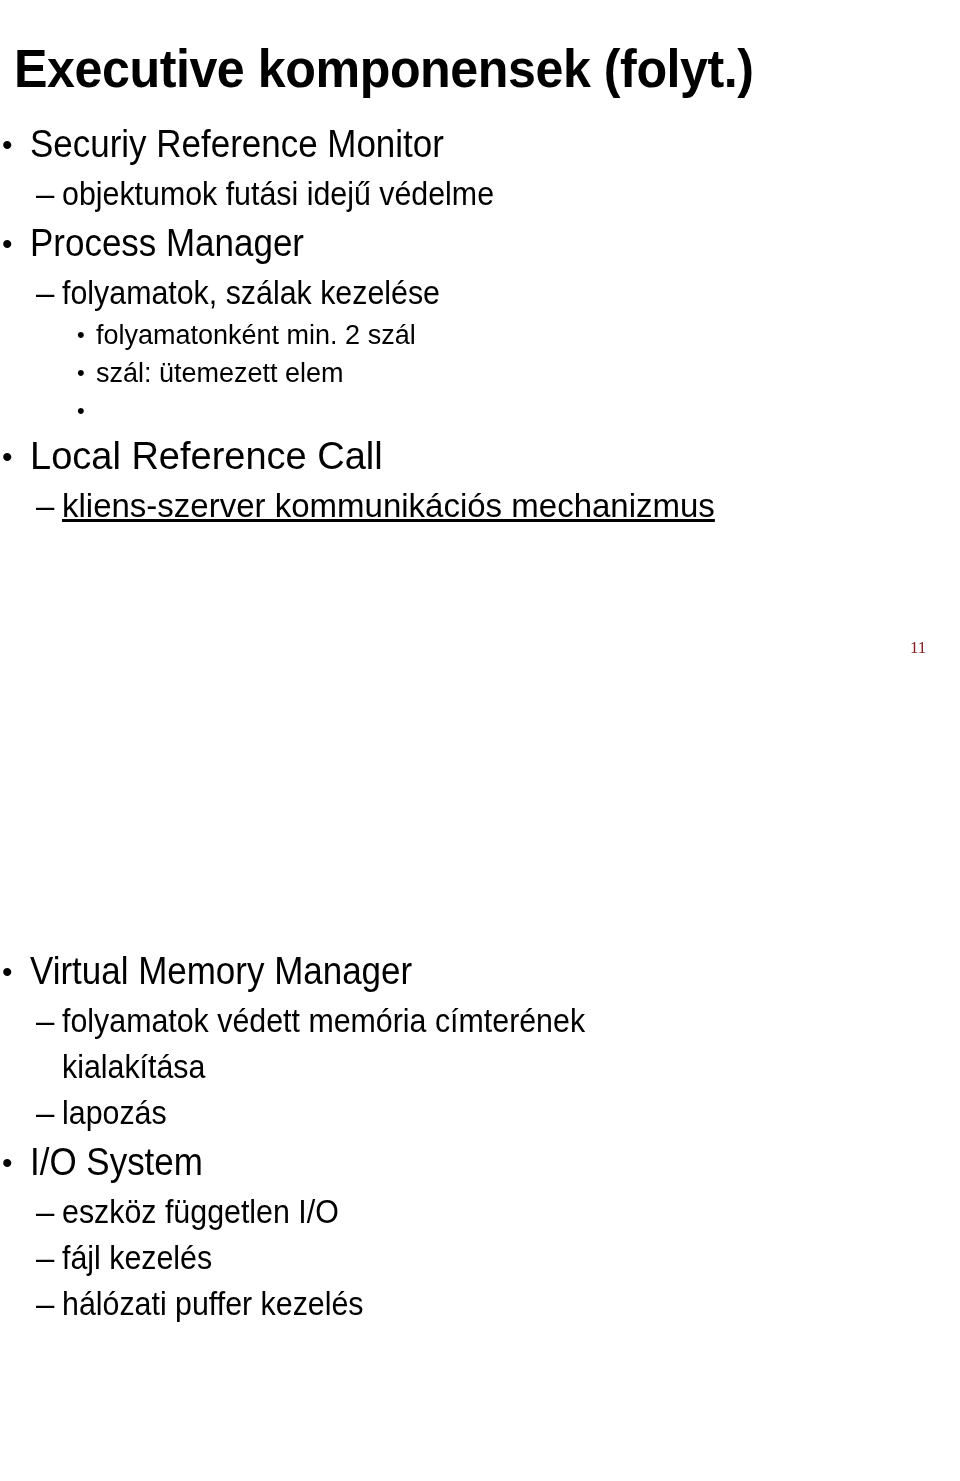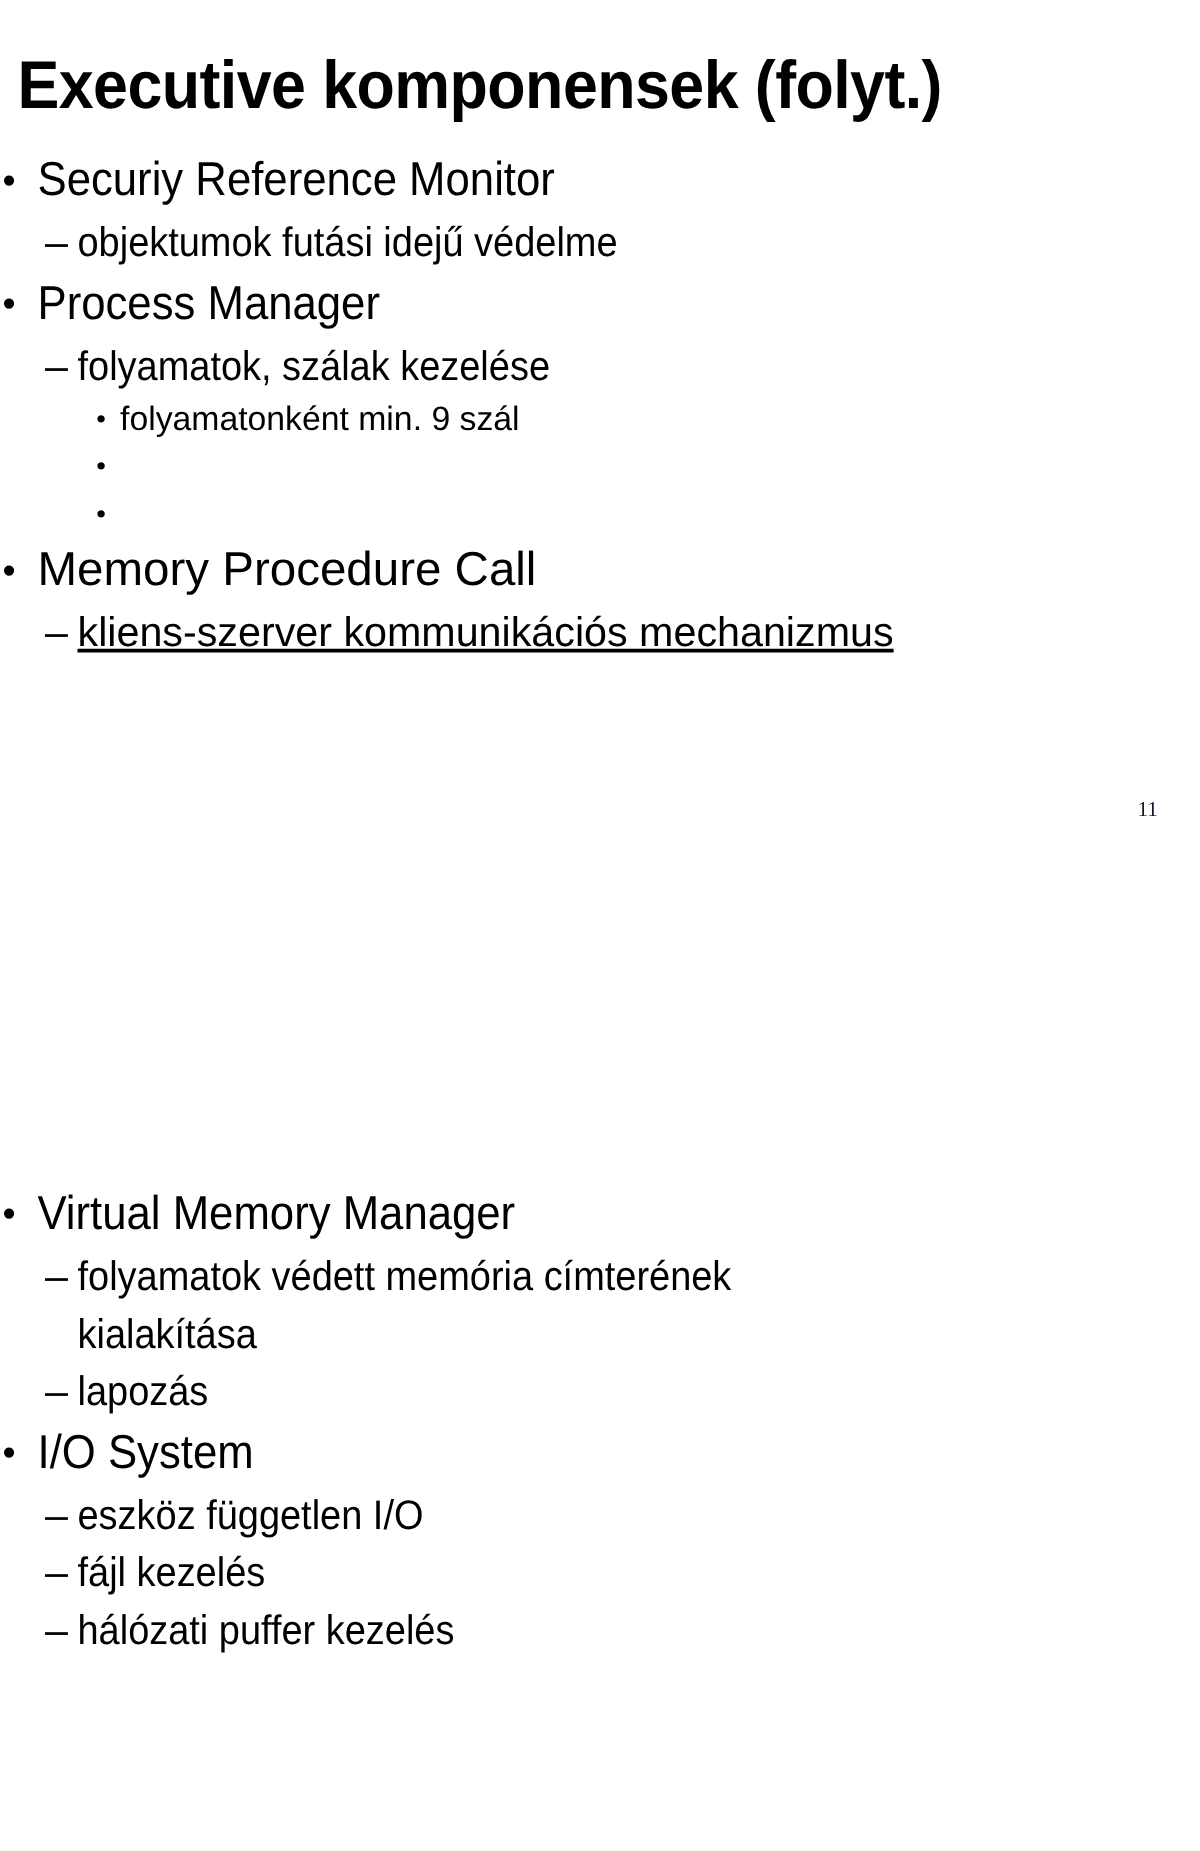--- a/index.html
+++ b/index.html
@@ -116,21 +116,21 @@
     font-stretch: condensed;
     transform: scaleX(0.92);
     transform-origin: left center;
   }
 
   .page-number {
     position: absolute;
     font-family: "Liberation Serif", serif;
     font-size: 17px;
     line-height: 20px;
-    color: #0f172a;
+    color: #7f1d1d;
   }
   #pagenum-1 { left: 910px; top: 638px; }
 </style>
 </head>
 <body>
 
 <section class="page" id="slide-1">
 
   <h1 class="slide-title" id="title-1">Executive komponensek (folyt.)</h1>
 
@@ -151,34 +151,35 @@
       <span class="bl-text cond">Process Manager</span>
     </div>
 
     <div class="bl-row lvl2">
       <span class="bl-marker">–</span>
       <span class="bl-text cond">folyamatok, szálak kezelése</span>
     </div>
 
     <div class="bl-row lvl3">
       <span class="bl-marker">•</span>
-      <span class="bl-text">folyamatonként min. 9 szál</span>
+      <span class="bl-text">folyamatonként min. 2 szál</span>
     </div>
 
     <div class="bl-row lvl3">
       <span class="bl-marker">•</span>
+      <span class="bl-text">szál: ütemezett elem</span>
     </div>
 
     <div class="bl-row lvl3">
       <span class="bl-marker">•</span>
     </div>
 
     <div class="bl-row lvl1">
       <span class="bl-marker">•</span>
-      <span class="bl-text">Memory Procedure Call</span>
+      <span class="bl-text">Local Reference Call</span>
     </div>
 
     <div class="bl-row lvl2">
       <span class="bl-marker">–</span>
       <span class="bl-text" style="max-width:860px;text-decoration:underline;">kliens-szerver kommunikációs mechanizmus</span>
     </div>
 
   </div>
 
   <div class="page-number" id="pagenum-1">11</div>

